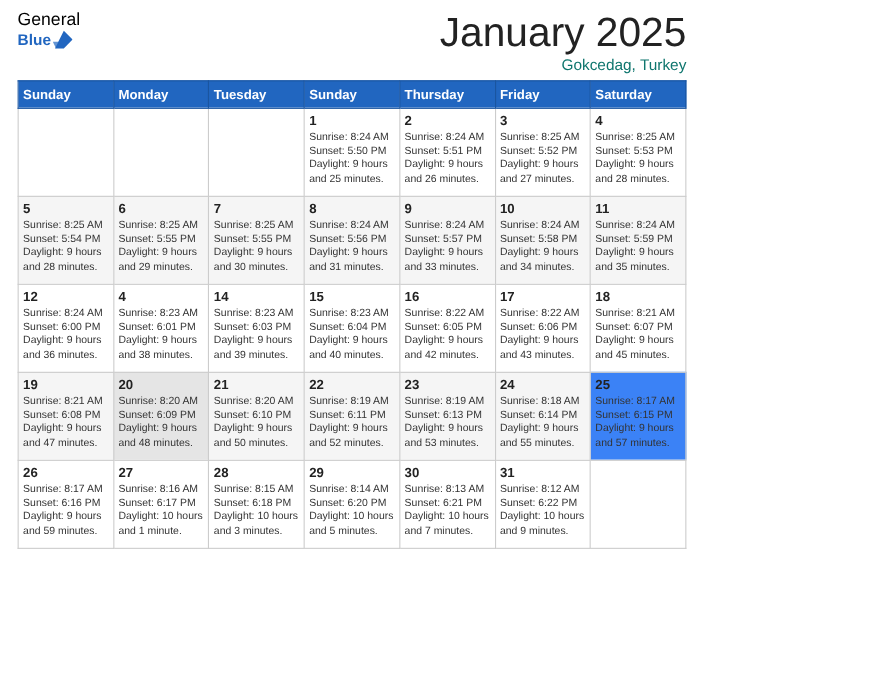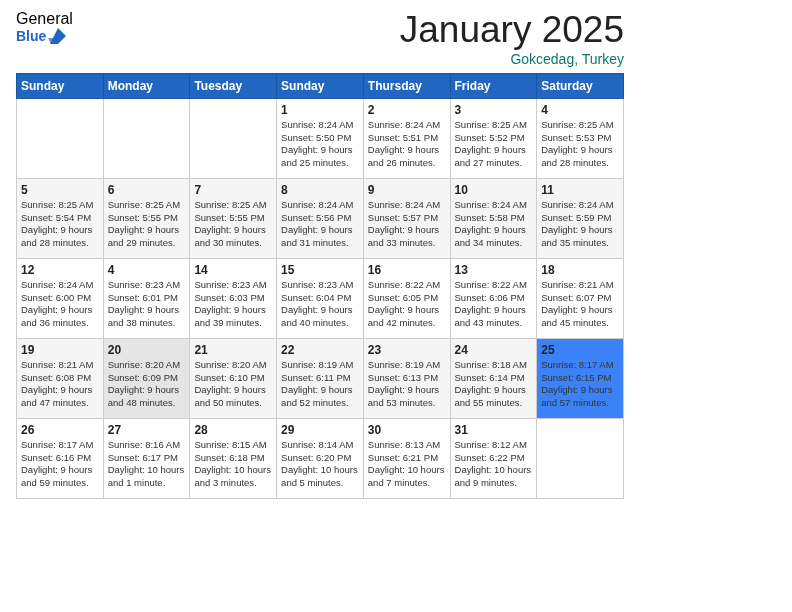--- a/index.html
+++ b/index.html
@@ -147,21 +147,21 @@
           <td style="background: rgb(245, 245, 245);"><span class="day-num">9</span><span class="cell-text">Sunrise: 8:24 AM<br>Sunset: 5:57 PM<br>Daylight: 9 hours and 33 minutes.</span></td>
           <td style="background: rgb(245, 245, 245);"><span class="day-num">10</span><span class="cell-text">Sunrise: 8:24 AM<br>Sunset: 5:58 PM<br>Daylight: 9 hours and 34 minutes.</span></td>
           <td style="background: rgb(245, 245, 245);"><span class="day-num">11</span><span class="cell-text">Sunrise: 8:24 AM<br>Sunset: 5:59 PM<br>Daylight: 9 hours and 35 minutes.</span></td>
         </tr>
         <tr>
           <td style="background: rgb(255, 255, 255);"><span class="day-num">12</span><span class="cell-text">Sunrise: 8:24 AM<br>Sunset: 6:00 PM<br>Daylight: 9 hours and 36 minutes.</span></td>
           <td style="background: rgb(255, 255, 255);"><span class="day-num">4</span><span class="cell-text">Sunrise: 8:23 AM<br>Sunset: 6:01 PM<br>Daylight: 9 hours and 38 minutes.</span></td>
           <td style="background: rgb(255, 255, 255);"><span class="day-num">14</span><span class="cell-text">Sunrise: 8:23 AM<br>Sunset: 6:03 PM<br>Daylight: 9 hours and 39 minutes.</span></td>
           <td style="background: rgb(255, 255, 255);"><span class="day-num">15</span><span class="cell-text">Sunrise: 8:23 AM<br>Sunset: 6:04 PM<br>Daylight: 9 hours and 40 minutes.</span></td>
           <td style="background: rgb(255, 255, 255);"><span class="day-num">16</span><span class="cell-text">Sunrise: 8:22 AM<br>Sunset: 6:05 PM<br>Daylight: 9 hours and 42 minutes.</span></td>
-          <td style="background: rgb(255, 255, 255);"><span class="day-num">13</span><span class="cell-text">Sunrise: 8:22 AM<br>Sunset: 6:06 PM<br>Daylight: 9 hours and 43 minutes.</span></td>
+          <td style="background: rgb(255, 255, 255);"><span class="day-num">17</span><span class="cell-text">Sunrise: 8:22 AM<br>Sunset: 6:06 PM<br>Daylight: 9 hours and 43 minutes.</span></td>
           <td style="background: rgb(255, 255, 255);"><span class="day-num">18</span><span class="cell-text">Sunrise: 8:21 AM<br>Sunset: 6:07 PM<br>Daylight: 9 hours and 45 minutes.</span></td>
         </tr>
         <tr>
           <td style="background: rgb(245, 245, 245);"><span class="day-num">19</span><span class="cell-text">Sunrise: 8:21 AM<br>Sunset: 6:08 PM<br>Daylight: 9 hours and 47 minutes.</span></td>
           <td style="background: #e5e5e5;"><span class="day-num">20</span><span class="cell-text">Sunrise: 8:20 AM<br>Sunset: 6:09 PM<br>Daylight: 9 hours and 48 minutes.</span></td>
           <td style="background: rgb(245, 245, 245);"><span class="day-num">21</span><span class="cell-text">Sunrise: 8:20 AM<br>Sunset: 6:10 PM<br>Daylight: 9 hours and 50 minutes.</span></td>
           <td style="background: rgb(245, 245, 245);"><span class="day-num">22</span><span class="cell-text">Sunrise: 8:19 AM<br>Sunset: 6:11 PM<br>Daylight: 9 hours and 52 minutes.</span></td>
           <td style="background: rgb(245, 245, 245);"><span class="day-num">23</span><span class="cell-text">Sunrise: 8:19 AM<br>Sunset: 6:13 PM<br>Daylight: 9 hours and 53 minutes.</span></td>
           <td style="background: rgb(245, 245, 245);"><span class="day-num">24</span><span class="cell-text">Sunrise: 8:18 AM<br>Sunset: 6:14 PM<br>Daylight: 9 hours and 55 minutes.</span></td>
           <td style="background: #3b82f6; margin-top: 31px;"><span class="day-num">25</span><span class="cell-text">Sunrise: 8:17 AM<br>Sunset: 6:15 PM<br>Daylight: 9 hours and 57 minutes.</span></td>

